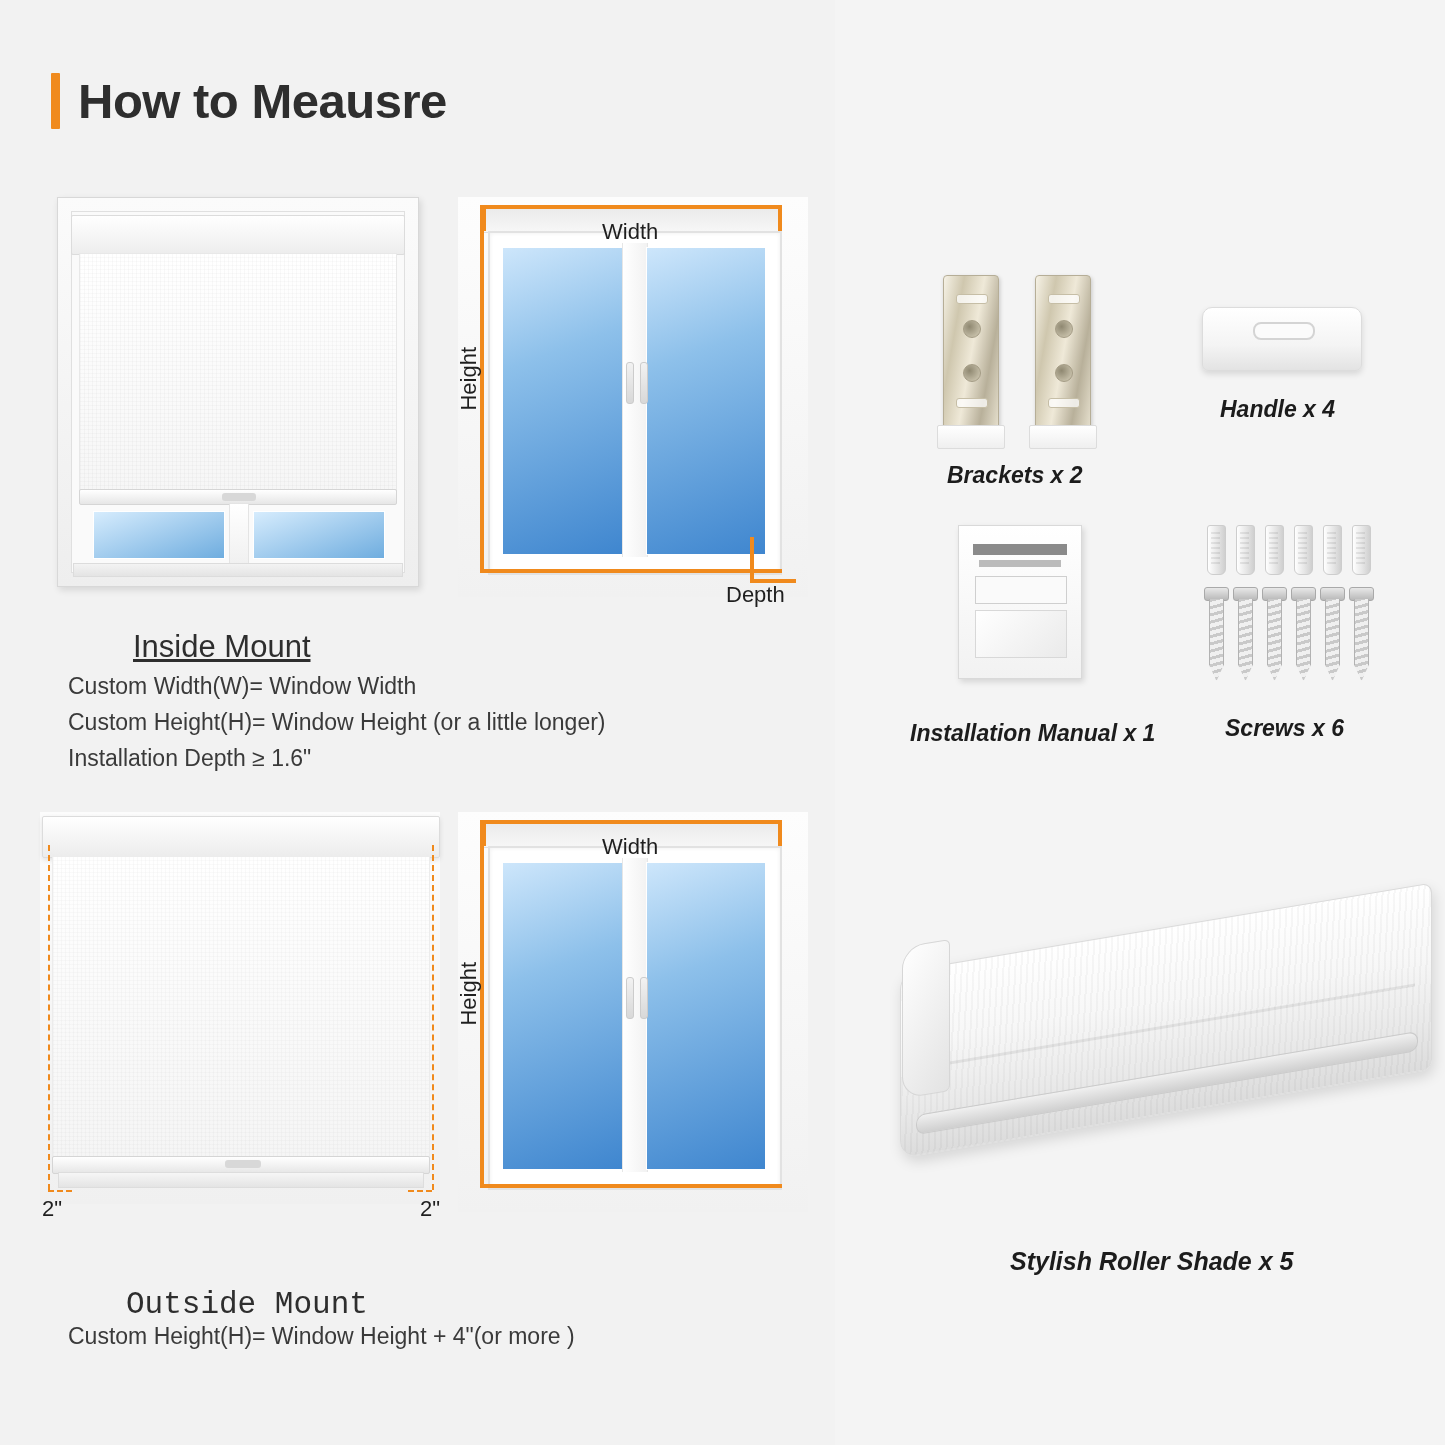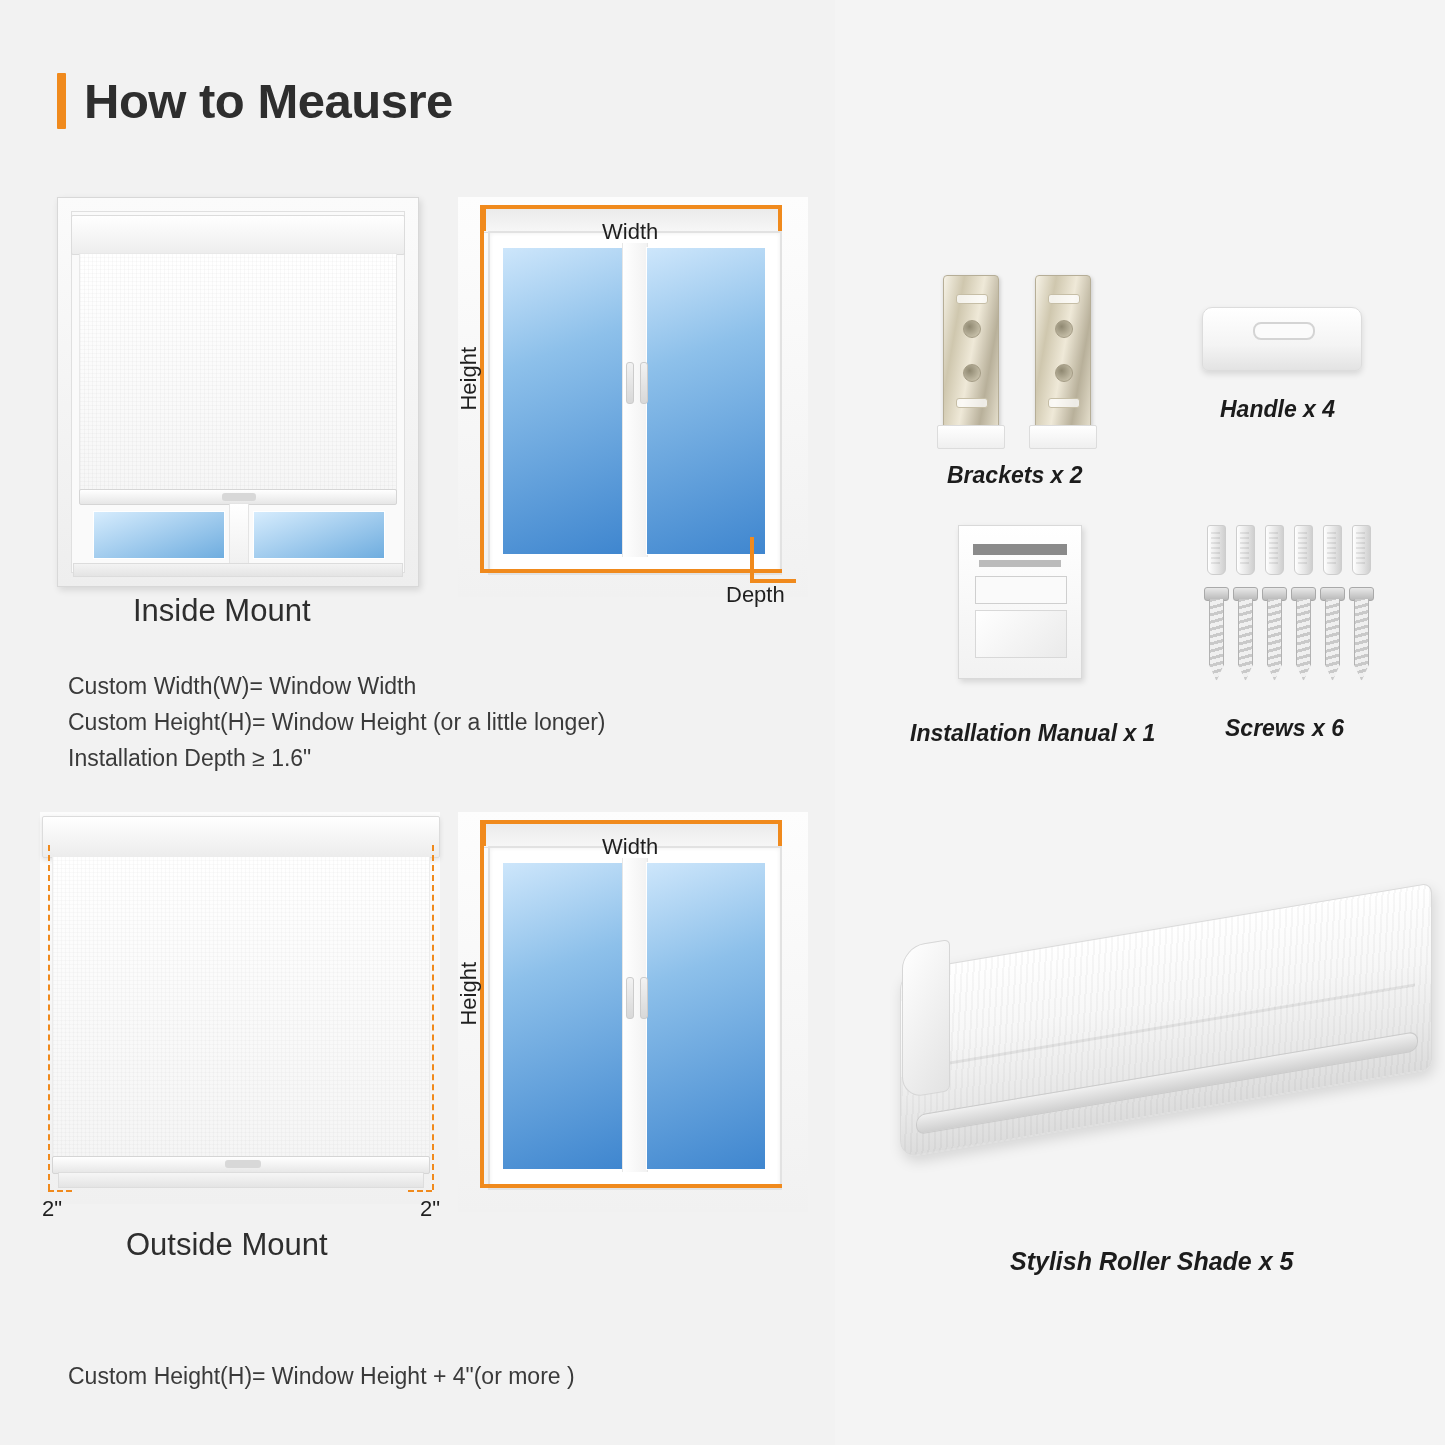--- a/index.html
+++ b/index.html
@@ -55,21 +55,21 @@
     margin-right: 18px;
     border-radius: 1px;
   }
   .heading .htext {
     font-size: 49px;
     font-weight: bold;
     color: #2e2e2e;
     letter-spacing: -0.5px;
     white-space: nowrap;
   }
-  #heading-left { left: 57px; top: 73px; }
+  #heading-left { left: 51px; top: 73px; }
   #heading-right { left: 872px; top: 73px; }
 
   
   .blind-fig {
     position: absolute;
   }
 
   
   #inside-fig { left: 57px; top: 197px; width: 360px; height: 388px; }
   #inside-fig .outer-wall {
@@ -171,22 +171,22 @@
   .dash-h {
     position: absolute;
     border-top: 2px dashed #f08a1d;
   }
   .mount-label {
     position: absolute;
     font-size: 31px;
     color: #2e2e2e;
     font-weight: normal;
   }
-  #inside-mount-label { left: 133px; top: 593px; }
-  #outside-mount-label { left: 126px; top: 1227px; }
+  #inside-mount-label { left: 133px; top: 629px; text-decoration: underline; }
+  #outside-mount-label { left: 126px; top: 1287px; font-family: Liberation Mono, monospace; }
   .spec-line {
     position: absolute;
     font-size: 23px;
     color: #3a3a3a;
     white-space: nowrap;
   }
 
   
   .measure-fig { position: absolute; }
   .mf-wall {
@@ -476,21 +476,21 @@
       <div class="orange-tick" style="left:320px; top:8px; width:4px; height:26px;"></div>
       <div class="orange-line" style="left:22px; top:8px; width:4px; height:368px;"></div>
       <div class="orange-tick" style="left:22px; top:372px; width:302px; height:4px;"></div>
 
       <div class="dim-label" style="left:144px; top:22px;">Width</div>
       <div class="dim-label vertical" style="left:-2px; top:150px;">Height</div>
     </div>
 
     <div class="mount-label" id="outside-mount-label">Outside Mount</div>
 
-    <div class="spec-line" style="left:68px; top:1323px;margin-top:40px;">Custom Height(H)= Window Height + 4"(or more )</div>
+    <div class="spec-line" style="left:68px; top:1323px;">Custom Height(H)= Window Height + 4"(or more )</div>
   </div>
 
   <div class="divider"></div>
 
   <div class="right-panel">
 
 
     <div style="position:absolute; left:100px; top:275px; width:180px; height:180px;">
       <div class="bracket" style="left:8px; top:0;">
         <div class="slot" style="top:18px;"></div>

